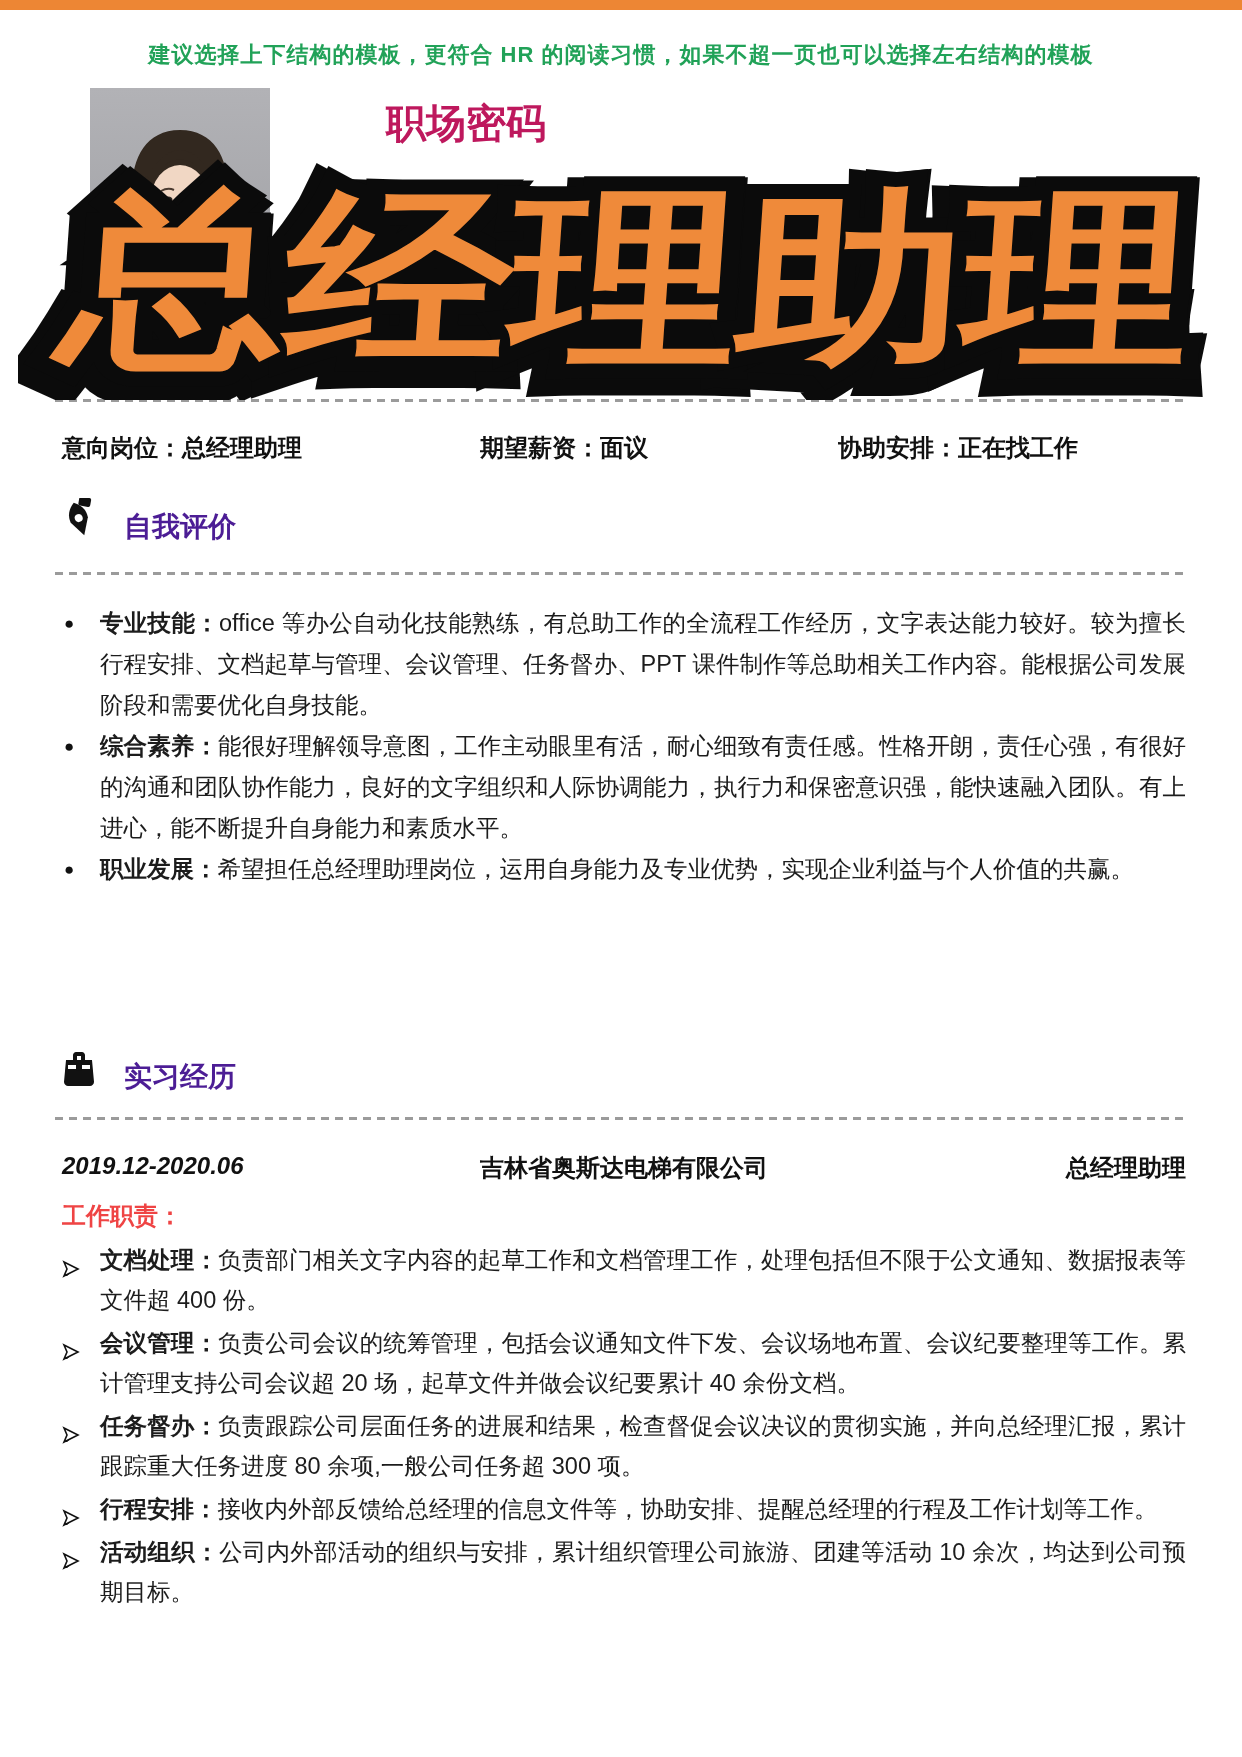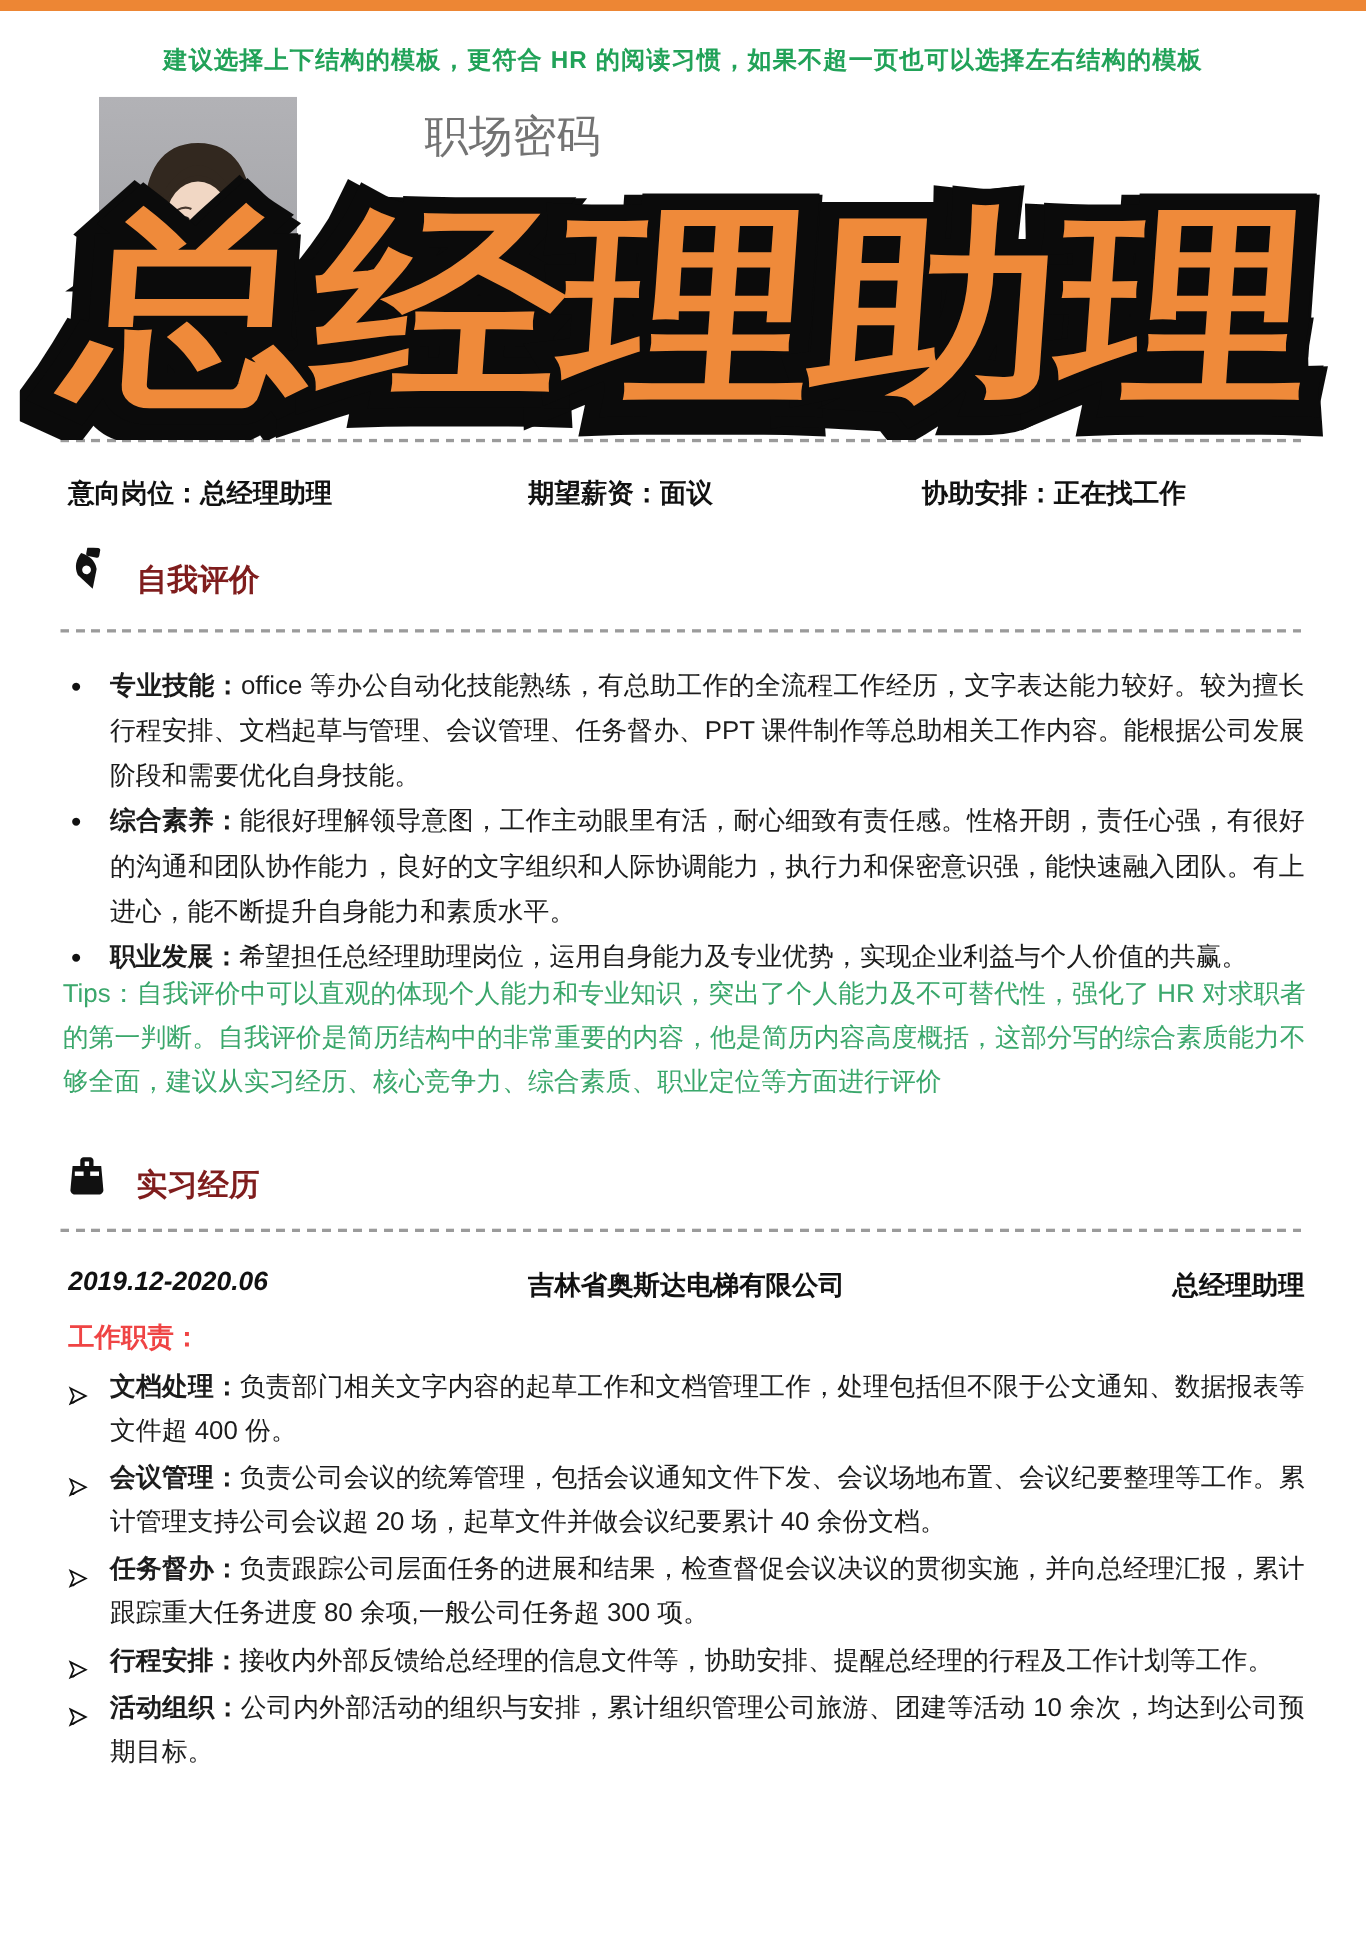--- a/index.html
+++ b/index.html
@@ -6,31 +6,31 @@
   .page{
     position:relative;width:1242px;height:1757px;overflow:hidden;background:#ffffff;
     font-family:"Liberation Sans","DejaVu Sans",sans-serif;color:#1c1c1c;
   }
   .topbar{position:absolute;left:0;top:0;width:1242px;height:10px;background:#ED8634;}
   .tip{
     position:absolute;left:0;top:40px;width:1242px;text-align:center;
     font-size:22px;font-weight:600;color:#21A258;letter-spacing:1px;
   }
   .photo{position:absolute;left:90px;top:88px;width:180px;height:258px;z-index:1;}
-  .brand{position:absolute;left:386px;top:96px;font-size:40px;font-weight:400;color:#737373;}
+  .brand{position:absolute;left:386px;top:96px;font-size:40px;font-weight:700;color:#be185d;}
   .bigtitle{position:absolute;left:18px;top:148px;z-index:3;}
   .dash{position:absolute;left:55px;width:1132px;height:3px;
     background:repeating-linear-gradient(90deg,#9b9b9b 0 8px,transparent 8px 14px);}
   .d1{top:399px;} .d2{top:572px;} .d3{top:1117px;}
   .inforow span.pair{position:absolute;top:432px;font-size:24px;font-weight:700;color:#111;}
   .p1{left:62px;} .p2{left:480px;} .p3{left:838px;}
   .sec-icon{position:absolute;width:42px;height:42px;}
   .i1{left:58px;top:498px;}
   .i2{left:58px;top:1048px;}
-  .sec-label{position:absolute;font-size:28px;font-weight:700;color:#7f1d1d;}
+  .sec-label{position:absolute;font-size:28px;font-weight:700;color:#4c1d95;}
   .l1{left:124px;top:508px;}
   .l2{left:124px;top:1058px;}
   .bodylist{position:absolute;left:62px;width:1124px;list-style:none;margin:0;padding:0;
     font-size:23.5px;line-height:41px;text-align:justify;}
   .bodylist li{position:relative;padding-left:38px;}
   .lead{font-weight:700;}
   .selfeval{top:603px;}
   .bullet-disc{position:absolute;left:2px;top:0;font-size:17px;line-height:41px;color:#111;}
   .duties{top:1240px;line-height:40px;}
   .duties li{margin-bottom:3px;}
@@ -110,21 +110,20 @@
   <div class="sec-label l1">自我评价</div>
 
   <div class="dash d2"></div>
 
   <ul class="bodylist selfeval">
     <li><span class="bullet-disc">●</span><span class="lead">专业技能：</span><span>office 等办公自动化技能熟练，有总助工作的全流程工作经历，文字表达能力较好。较为擅长行程安排、文档起草与管理、会议管理、任务督办、PPT 课件制作等总助相关工作内容。能根据公司发展阶段和需要优化自身技能。</span></li>
     <li><span class="bullet-disc">●</span><span class="lead">综合素养：</span><span>能很好理解领导意图，工作主动眼里有活，耐心细致有责任感。性格开朗，责任心强，有很好的沟通和团队协作能力，良好的文字组织和人际协调能力，执行力和保密意识强，能快速融入团队。有上进心，能不断提升自身能力和素质水平。</span></li>
     <li><span class="bullet-disc">●</span><span class="lead">职业发展：</span><span>希望担任总经理助理岗位，运用自身能力及专业优势，实现企业利益与个人价值的共赢。</span></li>
   </ul>
 
-  <div class="tips t1">Tips：自我评价中可以直观的体现个人能力和专业知识，突出了个人能力及不可替代性，强化了 HR 对求职者的第一判断。自我评价是简历结构中的非常重要的内容，他是简历内容高度概括，这部分写的综合素质能力不够全面，建议从实习经历、核心竞争力、综合素质、职业定位等方面进行评价</div>
 
   <div class="sec-icon i2">
     <svg width="42" height="42" viewBox="0 0 42 42">
       <path d="M8,12 L34,12 L36,34 C36,36 34,38 32,38 L10,38 C8,38 6,36 6,34 Z" fill="#111"></path>
       <path d="M15,12 L15,7 C15,5.5 16.5,4 18,4 L24,4 C25.5,4 27,5.5 27,7 L27,12 L23,12 L23,8 L19,8 L19,12 Z" fill="#111"></path>
       <rect x="10" y="17" width="22" height="4" fill="#fff"></rect>
       <rect x="18" y="15.5" width="6" height="7" rx="1" fill="#111"></rect>
     </svg>
   </div>
   <div class="sec-label l2">实习经历</div>

